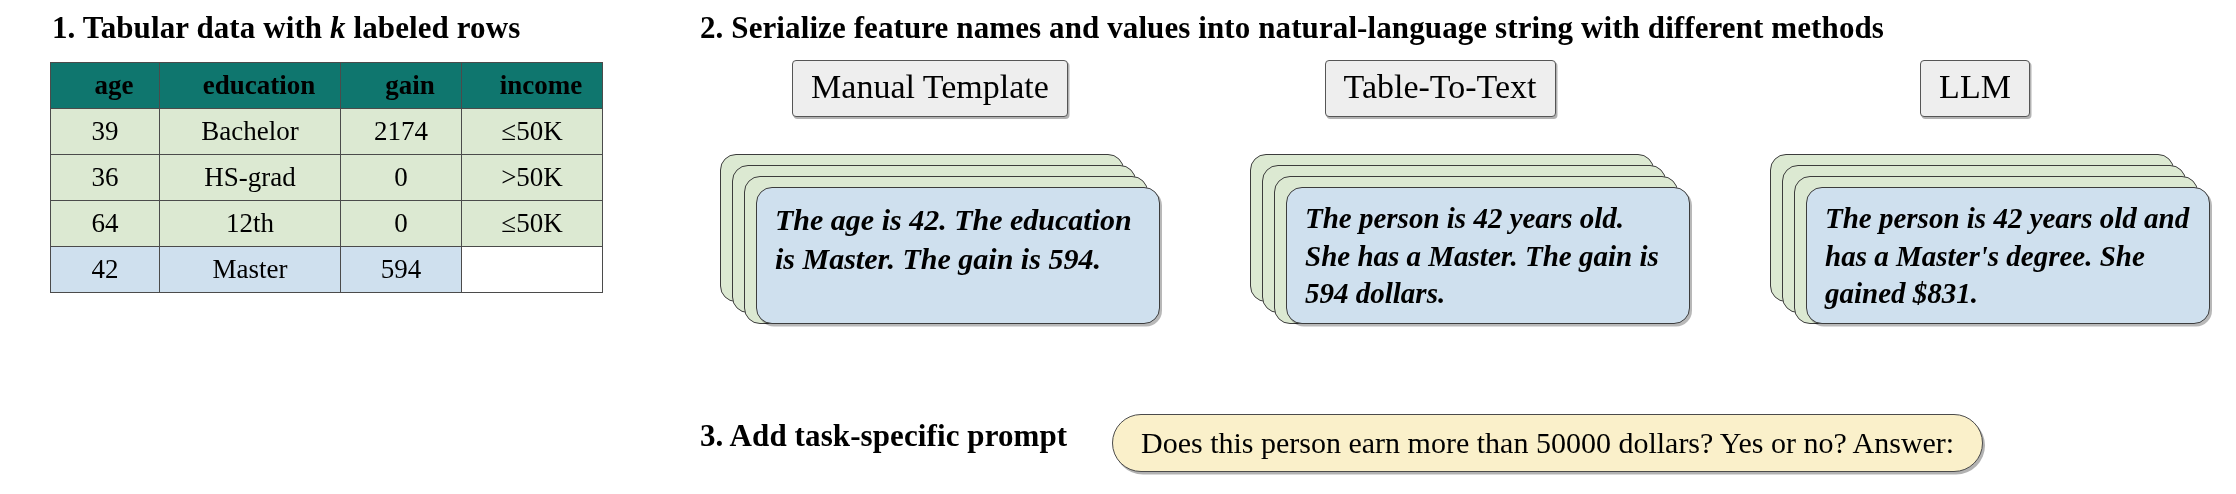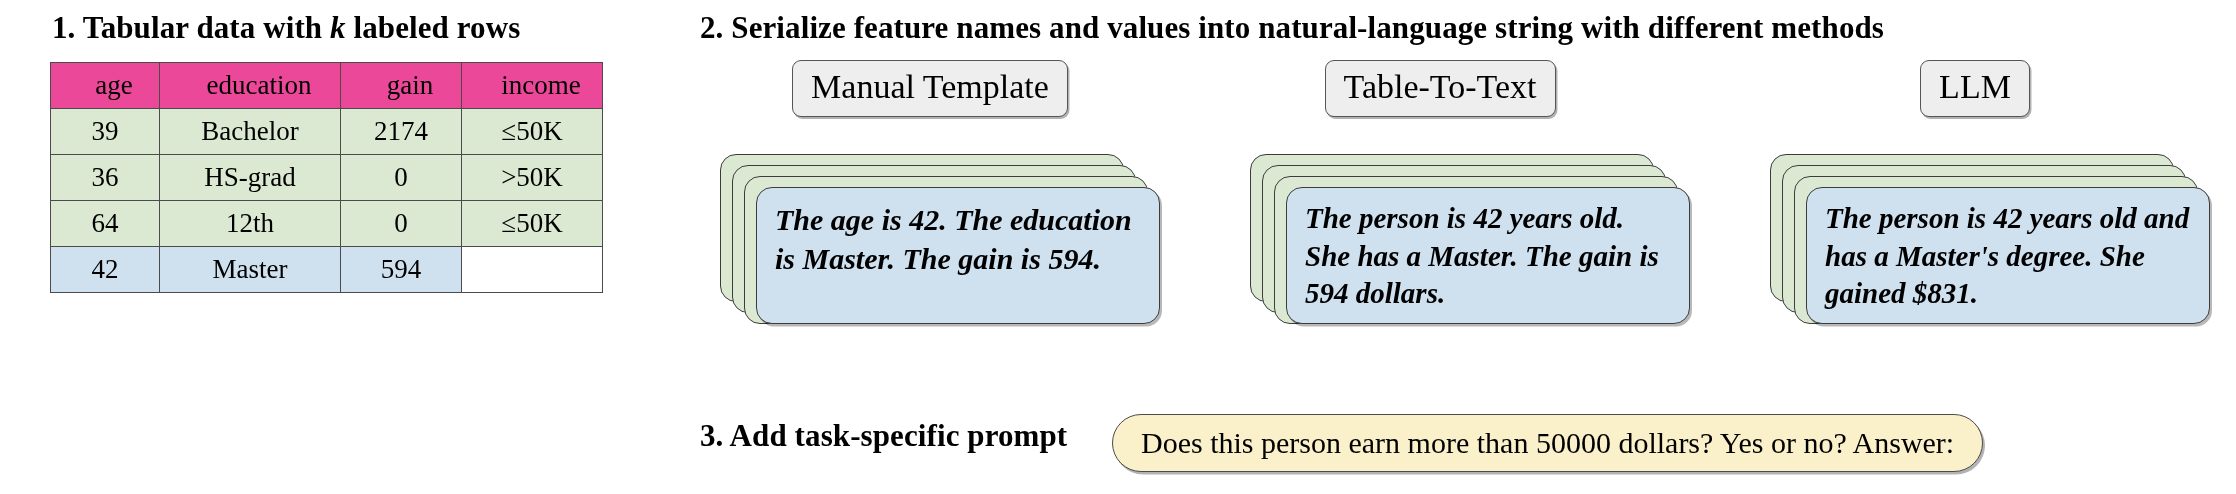--- a/index.html
+++ b/index.html
@@ -40,22 +40,22 @@
   }
   #data-table th, #data-table td {
     border: 1.6px solid #4b4b4b;
     text-align: center;
     font-size: 27px;
     height: 45px;
     padding: 0 6px;
     line-height: 45px;
   }
   #data-table th {
-    font-weight: normal;
-    background: #ec4899;
+    font-weight: bold;
+    background: #0f766e;
     padding-left: 24px;
   }
   #data-table td {
     font-weight: normal;
   }
   .col-age     { width: 78px; }
   .col-edu     { width: 150px; }
   .col-gain    { width: 90px; }
   .col-income  { width: 110px; }
   tr.row-green td { background: #dce9d2; font-family: Liberation Serif, serif; }
@@ -68,21 +68,21 @@
     top: 60px;
   }
   #group-manual { left: 700px; }
   #group-t2t    { left: 1210px; }
   #group-llm    { left: 1740px; }
 
   .method-label {
     display: inline-block;
     background: #eeeeee;
     border: 1.7px solid #555555;
-    border-radius: 9px;
+    border-radius: 4px;
     font-size: 34px;
     line-height: 1;
     padding: 9px 18px 12px 18px;
     white-space: nowrap;
     box-shadow: 1.5px 2px 0 rgba(0,0,0,0.30);
   }
   .label-row {
     width: 460px;
     text-align: center;
   }

